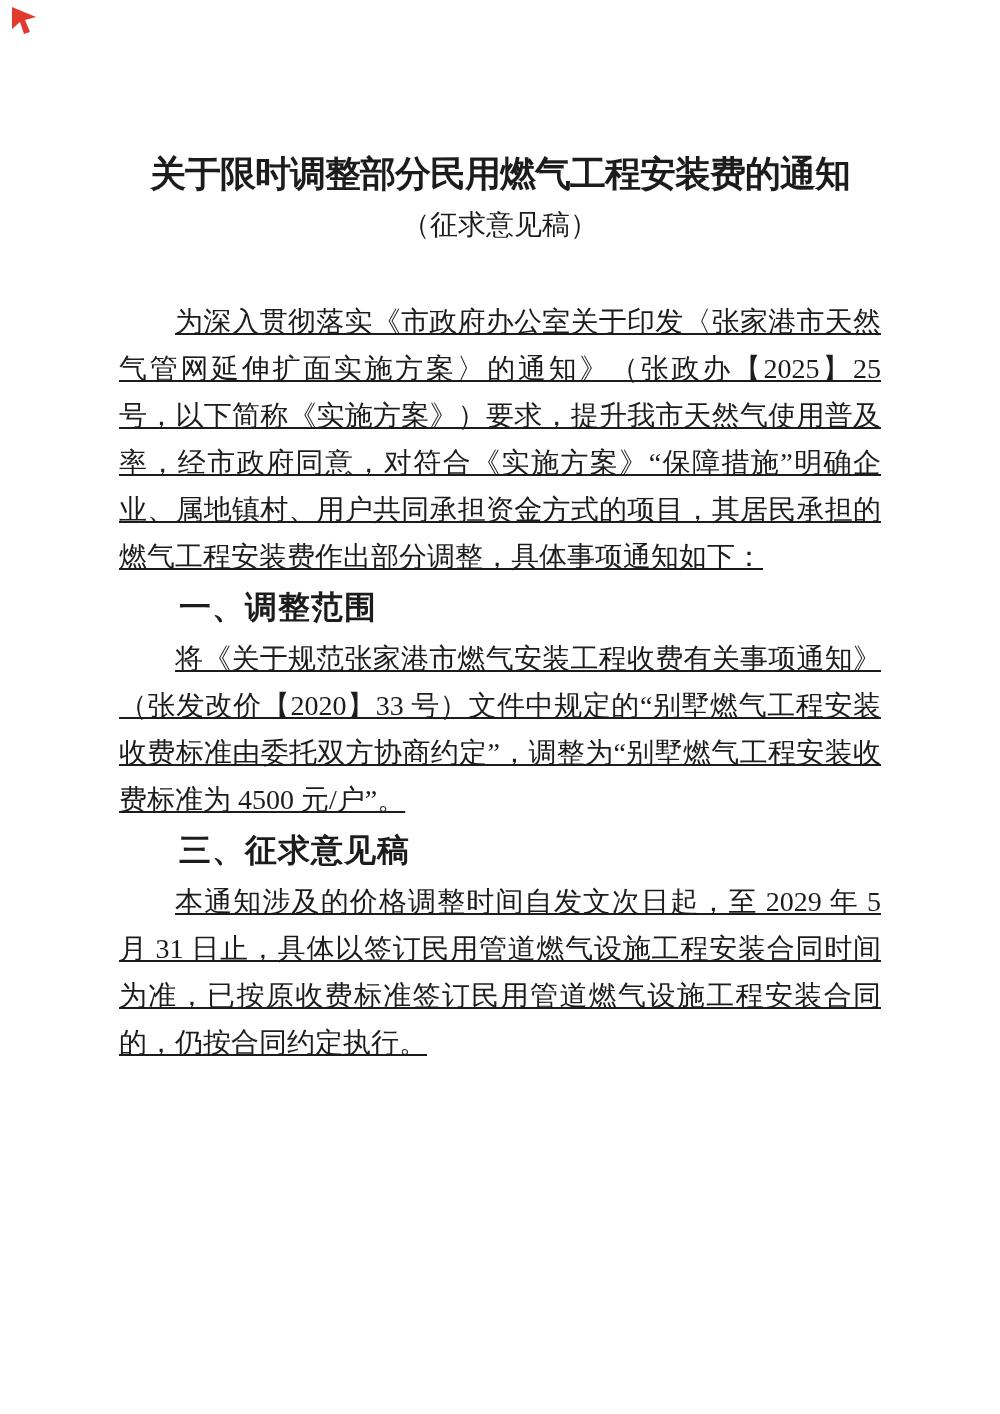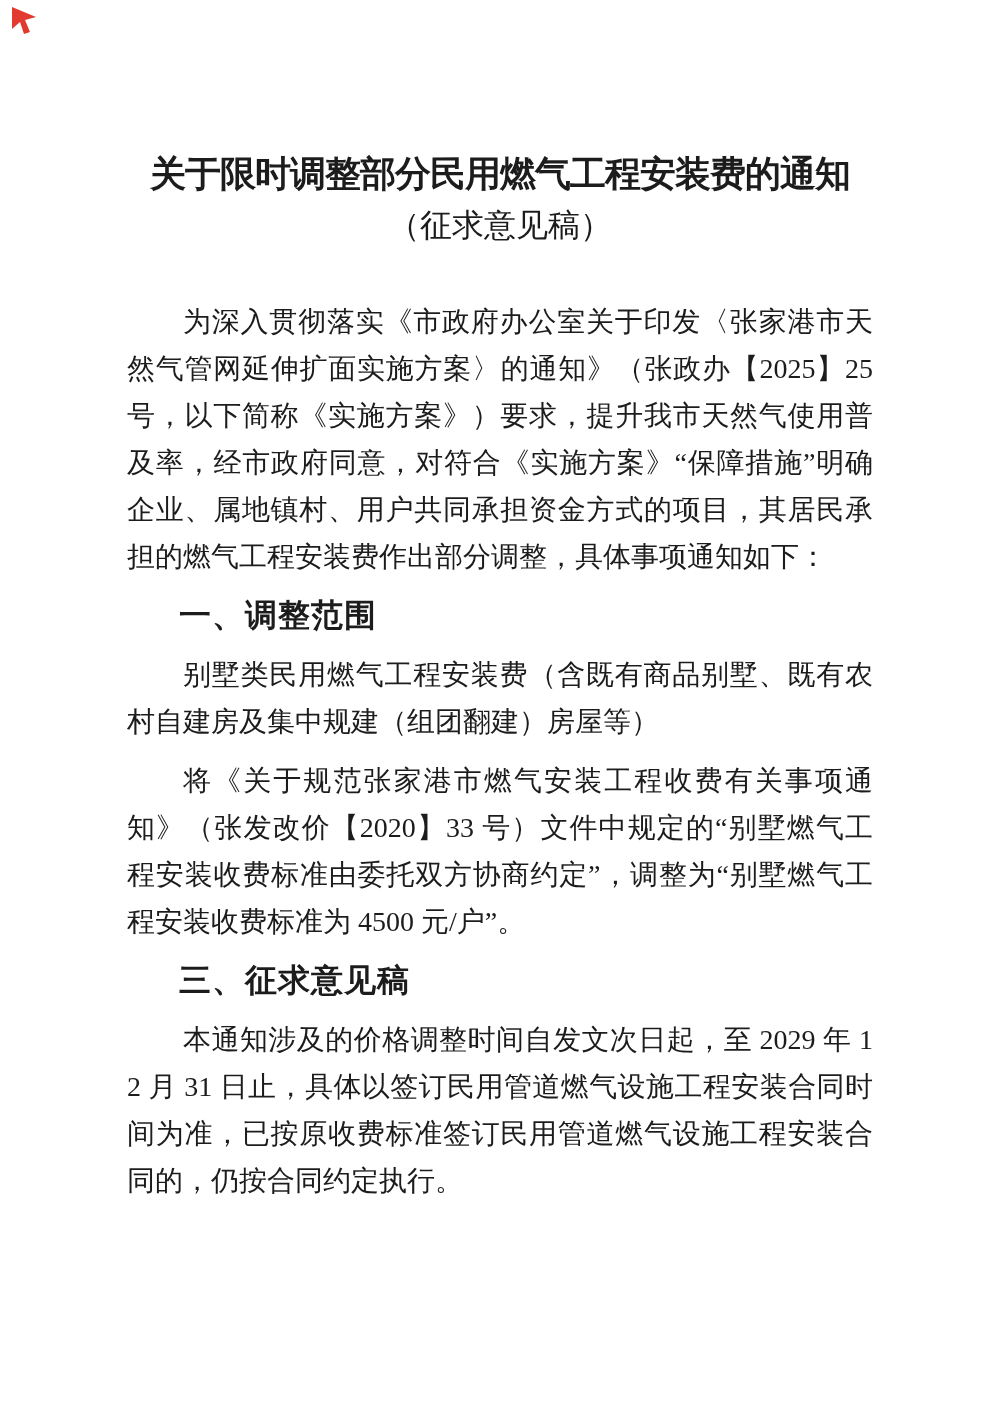--- a/index.html
+++ b/index.html
@@ -32,38 +32,39 @@
     text-align: center;
     font-size: 36px;
     line-height: 44px;
     font-weight: 700;
     letter-spacing: -1px;
     font-family: "Liberation Serif", "DejaVu Serif", serif;
   }
   .subtitle {
     margin: 14px 0 0 0;
     text-align: center;
-    font-size: 32px;
+    font-size: 28px;
     line-height: 30px;
     font-weight: 400;
   }
   .body {
     margin-top: 58px;
     font-size: 28px;
     line-height: 47px;
     text-align: justify;
     text-justify: inter-ideograph;
     word-break: break-all;
   }
   .body p {
-    margin: 12px;
+    margin: 4px;
     text-indent: 2em;
     font-size: 28px;
     line-height: 47px;
     font-weight: 400;
+    text-decoration: underline;
   }
   .body .section-heading {
     margin: 0;
     text-indent: 2em;
     font-size: 32px;
     line-height: 47px;
     font-weight: 700;
     font-family: "Liberation Sans", "DejaVu Sans", sans-serif;
     letter-spacing: 1px;
   }
@@ -82,24 +83,23 @@
     <h1 class="title">关于限时调整部分民用燃气工程安装费的通知</h1>
 
     <div class="subtitle">（征求意见稿）</div>
 
     <div class="body">
 
       <p>为深入贯彻落实《市政府办公室关于印发〈张家港市天然气管网延伸扩面实施方案〉的通知》（张政办【2025】25 号，以下简称《实施方案》）要求，提升我市天然气使用普及率，经市政府同意，对符合《实施方案》“保障措施”明确企业、属地镇村、用户共同承担资金方式的项目，其居民承担的燃气工程安装费作出部分调整，具体事项通知如下：</p>
 
       <div class="section-heading">一、调整范围</div>
 
-      <p>别墅类民用燃气工程安装费（含既有商品别墅、既有农村自建房及集中规建（组团翻建）房屋等）</p>
 
 
       <p>将《关于规范张家港市燃气安装工程收费有关事项通知》（张发改价【2020】33 号）文件中规定的“别墅燃气工程安装收费标准由委托双方协商约定”，调整为“别墅燃气工程安装收费标准为 4500 元/户”。</p>
 
       <div class="section-heading">三、征求意见稿</div>
 
-      <p>本通知涉及的价格调整时间自发文次日起，至 2029 年 12 月 31 日止，具体以签订民用管道燃气设施工程安装合同时间为准，已按原收费标准签订民用管道燃气设施工程安装合同的，仍按合同约定执行。</p>
+      <p>本通知涉及的价格调整时间自发文次日起，至 2029 年 5 月 31 日止，具体以签订民用管道燃气设施工程安装合同时间为准，已按原收费标准签订民用管道燃气设施工程安装合同的，仍按合同约定执行。</p>
 
     </div>
   </div>
 </div>
 
 </body></html>

